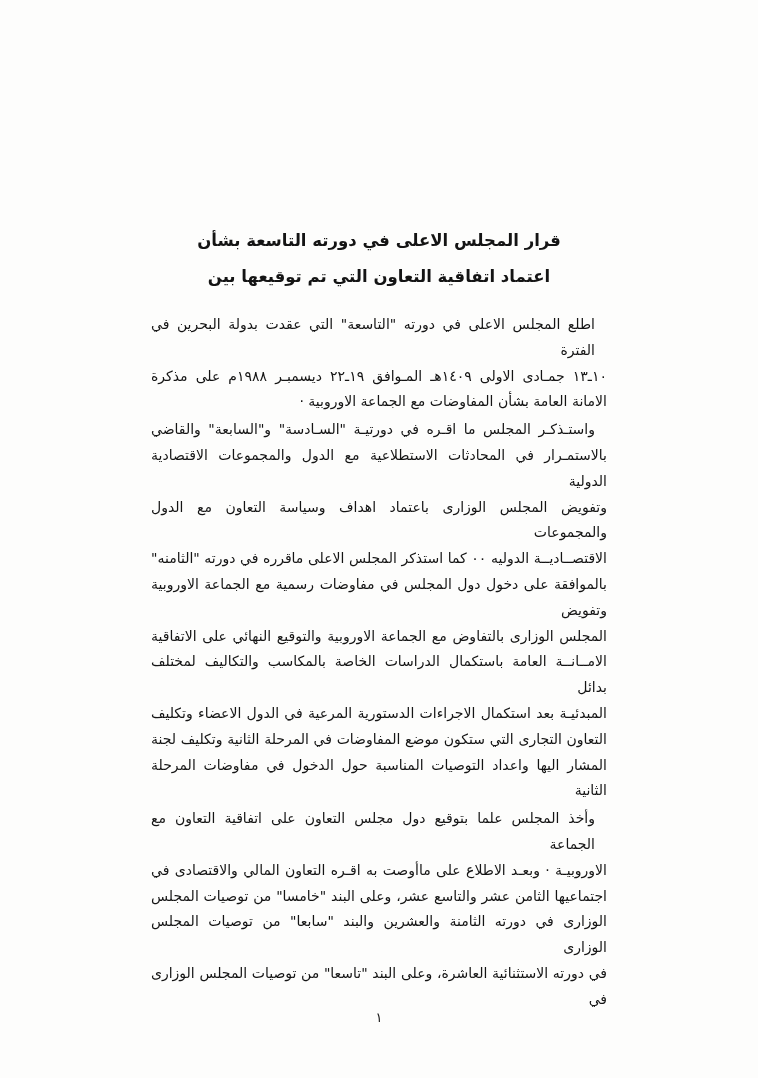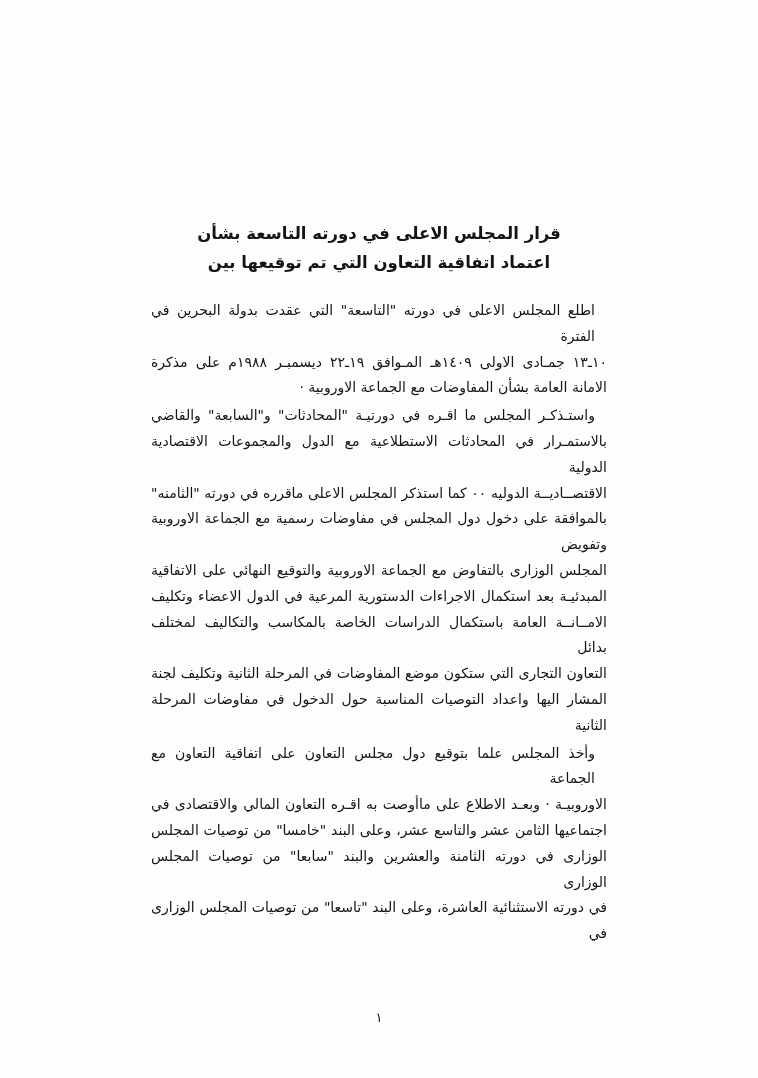--- a/index.html
+++ b/index.html
@@ -24,21 +24,21 @@
     right: 151px;
     width: 456px;
   }
   .title {
     text-align: center;
     font-weight: bold;
     font-size: 16.5px;
     line-height: 29px;
     margin: 0 0 21px 0;
   }
-  .tline { white-space: nowrap; }
+  .tline { white-space: nowrap; margin-top: 7px; }
   .line {
     font-size: 14px;
     line-height: 25.8px;
     overflow: hidden;
   }
   .just {
     text-align: justify;
     text-align-last: justify;
   }
   .end {
@@ -69,27 +69,28 @@
       <div class="tline">اعتماد اتفاقية التعاون التي تم توقيعها بين</div>
     </div>
 
     <div class="para">
       <div class="line just indent">اطلع المجلس الاعلى في دورته "التاسعة" التي عقدت بدولة البحرين في الفترة</div>
       <div class="line just">١٠ـ١٣ جمـادى الاولى ١٤٠٩هـ المـوافق ١٩ـ٢٢ ديسمبـر ١٩٨٨م على مذكرة</div>
       <div class="line end">الامانة العامة بشأن المفاوضات مع الجماعة الاوروبية ·</div>
     </div>
 
     <div class="para gap2">
-      <div class="line just indent">واستـذكـر المجلس ما اقـره في دورتيـة "المحادثات" و"السابعة" والقاضي</div>
+      <div class="line just indent">واستـذكـر المجلس ما اقـره في دورتيـة "السـادسة" و"السابعة" والقاضي</div>
       <div class="line just">بالاستمـرار في المحادثات الاستطلاعية مع الدول والمجموعات الاقتصادية الدولية</div>
+      <div class="line just">وتفويض المجلس الوزارى باعتماد اهداف وسياسة التعاون مع الدول والمجموعات</div>
       <div class="line just">الاقتصــاديــة الدوليه ٠٠ كما استذكر المجلس الاعلى ماقرره في دورته "الثامنه"</div>
       <div class="line just">بالموافقة على دخول دول المجلس في مفاوضات رسمية مع الجماعة الاوروبية وتفويض</div>
       <div class="line just">المجلس الوزارى بالتفاوض مع الجماعة الاوروبية والتوقيع النهائي على الاتفاقية</div>
+      <div class="line just">الامــانــة العامة باستكمال الدراسات الخاصة بالمكاسب والتكاليف لمختلف بدائل</div>
       <div class="line just">المبدئيـة بعد استكمال الاجراءات الدستورية المرعية في الدول الاعضاء وتكليف</div>
-      <div class="line just">الامــانــة العامة باستكمال الدراسات الخاصة بالمكاسب والتكاليف لمختلف بدائل</div>
       <div class="line just">التعاون التجارى التي ستكون موضع المفاوضات في المرحلة الثانية وتكليف لجنة</div>
       <div class="line just">المشار اليها واعداد التوصيات المناسبة حول الدخول في مفاوضات المرحلة الثانية</div>
     </div>
 
     <div class="para gap2">
       <div class="line just indent">وأخذ المجلس علما بتوقيع دول مجلس التعاون على اتفاقية التعاون مع الجماعة</div>
       <div class="line just">الاوروبيـة · وبعـد الاطلاع على ماأوصت به اقـره التعاون المالي والاقتصادى في</div>
       <div class="line just">اجتماعيها الثامن عشر والتاسع عشر، وعلى البند "خامسا" من توصيات المجلس</div>
       <div class="line just">الوزارى في دورته الثامنة والعشرين والبند "سابعا" من توصيات المجلس الوزارى</div>
       <div class="line just">في دورته الاستثنائية العاشرة، وعلى البند "تاسعا" من توصيات المجلس الوزارى في</div>

